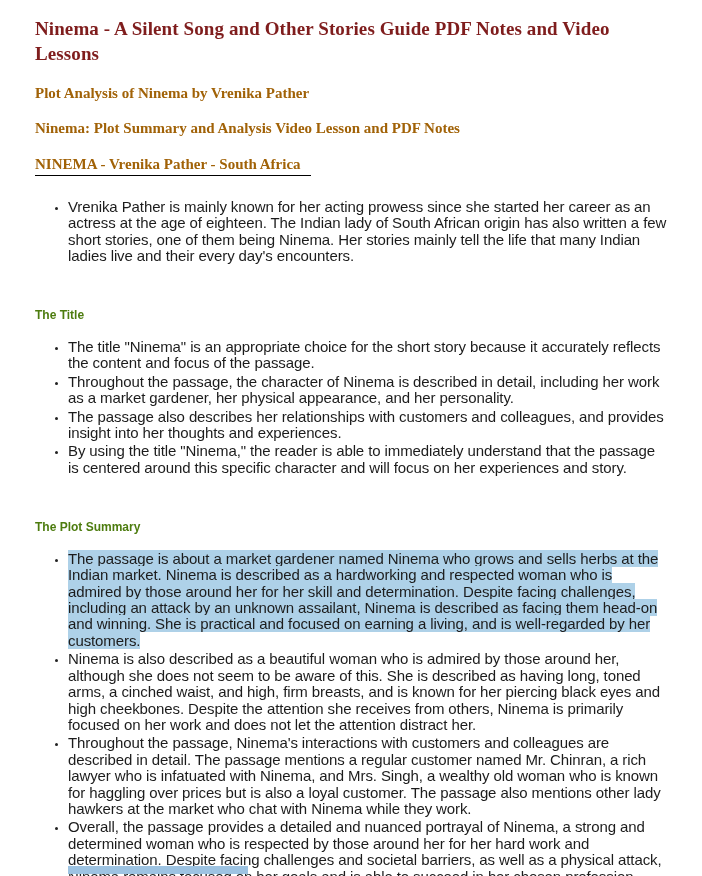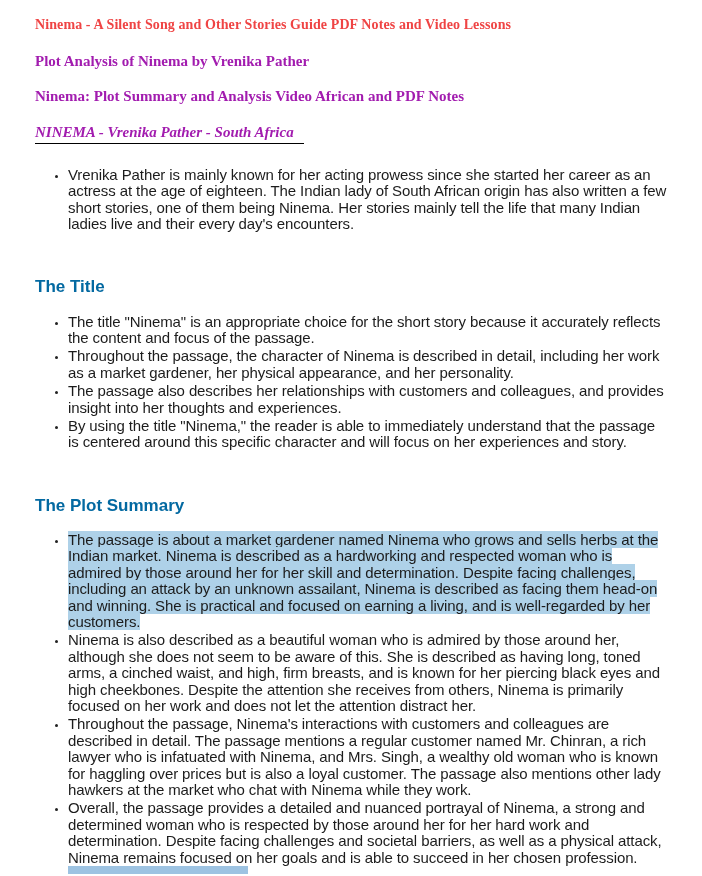--- a/index.html
+++ b/index.html
@@ -8,36 +8,36 @@
     background: #ffffff;
     font-family: "Liberation Sans", sans-serif;
     color: #1a1a1a;
     position: relative;
     overflow: hidden;
   }
   .page { padding: 16px 35px 0 35px; }
 
   h1 {
     font-family: "Liberation Serif", serif;
-    font-size: 14px; font-weight: bold; color: #ef4444;
+    font-size: 19px; font-weight: bold; color: #7f1d1d;
     line-height: 1.33; margin: 0 0 0 0; letter-spacing: 0.1px;
   }
   h2 {
     font-family: "Liberation Serif", serif;
-    font-size: 15px; font-weight: bold; color: #a21caf;
+    font-size: 15px; font-weight: bold; color: #a16207;
     margin: 17px 0 0 0; line-height: 1.25;
   }
-  h2.link-like { cursor: pointer; font-style: italic; }
+  h2.link-like { cursor: pointer; }
   h2.link-like .u {
     display: inline-block;
     border-bottom: 1.6px solid #000;
     padding-right: 10px; padding-bottom: 1px;
   }
   h3 {
-    font-size: 17px; font-weight: bold; color: #0369a1;
+    font-size: 12px; font-weight: bold; color: #4d7c0f;
     margin: 44px 0 0 0; line-height: 1.3;
   }
   h3.underlined { }
 
   ul {
     margin: 23px 0 0 0;
     padding: 0 0 0 33px;
     list-style: disc outside;
   }
   ul.tight { margin-top: 15px; }
@@ -61,21 +61,21 @@
 </style>
 </head>
 <body>
 
 <div class="page">
 
   <h1>Ninema - A Silent Song and Other Stories Guide PDF Notes and Video Lessons</h1>
 
   <h2>Plot Analysis of Ninema by Vrenika Pather</h2>
 
-  <h2>Ninema: Plot Summary and Analysis Video African and PDF Notes</h2>
+  <h2>Ninema: Plot Summary and Analysis Video Lesson and PDF Notes</h2>
 
   <h2 class="link-like">
     <span class="u">NINEMA - Vrenika Pather - South Africa</span>
   </h2>
 
 
   <ul>
     <li>
       <span>Vrenika Pather is mainly known for her acting prowess since she started her career as an actress at the age of eighteen. The Indian lady of South African origin has also written a few short stories, one of them being Ninema. Her stories mainly tell the life that many Indian ladies live and their every day's encounters.</span>
     </li>

